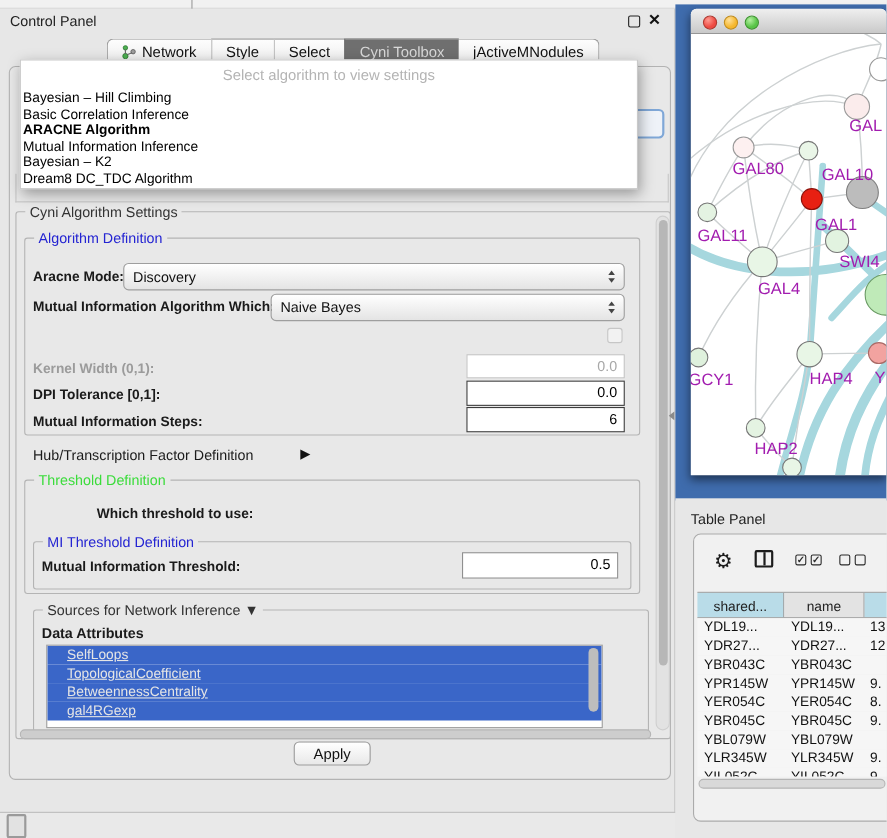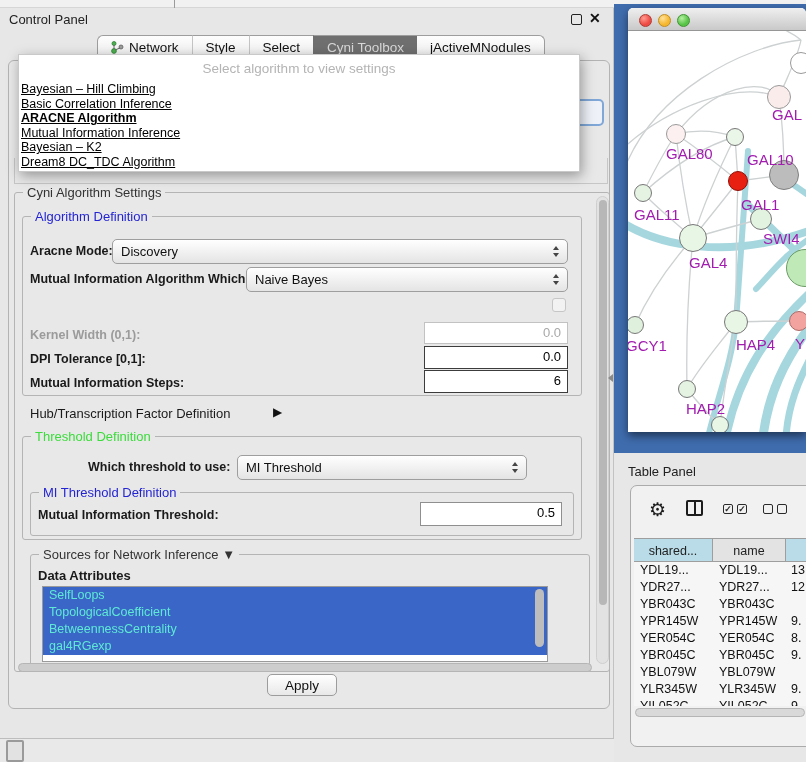--- a/index.html
+++ b/index.html
@@ -31,21 +31,21 @@
   .cp-body { position:absolute; left:8px; top:52px; width:602px; height:649px; background:#e8e8e8; border:1px solid #b3b3b3; border-radius:6px; }
 
   
   .ghost-box { position:absolute; left:14px; top:150px; width:594px; height:26px; border-left:1px solid #c6c6c6; border-right:1px solid #c6c6c6; border-bottom:1px solid #c6c6c6; z-index:1; }
   .ghost-combo { position:absolute; left:560px; top:91px; width:44px; height:27px; border:2px solid #7fa7d7; border-radius:5px; background:#eef2f8; z-index:1; }
 
   
   .algo-popup { position:absolute; left:18px; top:46px; width:562px; height:118px; background:#ffffff; border:1px solid #c9c9c9; box-shadow:2px 4px 12px rgba(0,0,0,.35); z-index:30; }
   .algo-prompt { display:block; text-align:center; margin-top:6px; font-size:13.5px; color:#b4b4b4; }
   .algo-items { position:absolute; left:2px; top:27px; width:556px; }
-  .algo-item { display:block; font-size:12.5px; color:#000; line-height:14.6px; white-space:nowrap;text-decoration:underline; }
+  .algo-item { display:block; font-size:12.5px; color:#000; line-height:14.6px; white-space:nowrap; }
   .algo-item.bold { font-weight:bold; }
 
   
   .gbox { position:absolute; border:1px solid #b4b4b4; border-radius:3px; }
   .gtitle { position:absolute; top:-8px; left:8px; background:#e8e8e8; padding:0 4px; font-size:13px; white-space:nowrap; }
   .t-plain { color:#333; }
   .t-blue  { color:#2424d2; }
   .t-green { color:#3bdc3b; }
 
   .lbl  { position:absolute; font-size:12.5px; font-weight:bold; color:#1a1a1a; white-space:nowrap; }
@@ -63,21 +63,21 @@
 
   .chk { position:absolute; width:14px; height:14px; border:1px solid #c6c6c6; border-radius:3px; background:#f2f2f2; }
 
   
   .vtrack { position:absolute; background:#e2e2e2; border:1px solid #cfcfcf; border-radius:7px; }
   .vthumb { position:absolute; background:#b7b7b7; border-radius:6px; }
   .hthumb { position:absolute; background:#cdcdcd; border:1px solid #b5b5b5; border-radius:6px; }
 
   
   .attr-list { position:absolute; left:42px; top:578px; width:506px; height:76px; background:#fff; border:1px solid #9a9a9a; overflow:hidden; }
-  .attr-item { display:block; height:17px; line-height:17px; background:#3a66c8; color:#5eead4; font-size:12.5px; padding-left:6px; white-space:nowrap; }
+  .attr-item { display:block; height:17px; line-height:17px; background:#3a66c8; color:#e5e5e5; font-size:12.5px; padding-left:18px; white-space:nowrap;text-decoration:underline; }
   .attr-scroll { position:absolute; right:3px; top:2px; width:9px; height:58px; background:#bdbdbd; border-radius:5px; }
 
   .apply-btn { position:absolute; left:267px; top:666px; width:70px; height:22px; background:linear-gradient(#ffffff,#e8e8e8); border:1px solid #9c9c9c; border-radius:5px; font-size:13.5px; color:#111; text-align:center; padding-top:3px; }
 
   .bottom-tabs { position:absolute; left:146px; top:699px; height:22px; display:flex; background:#fff; border:1px solid #9c9c9c; border-radius:5px; overflow:hidden; }
   .btab { padding:3px 13px 0 13px; font-size:13.5px; color:#111; white-space:nowrap; }
   .btab.sep { border-left:1px solid #c0c0c0; }
   .btab.selected { background:#8d8d8d; color:#f3f3f3; border-left:1px solid #8d8d8d; }
 
   .split-handle { position:absolute; left:608px; top:366px; width:0; height:0; border-top:4px solid transparent; border-bottom:4px solid transparent; border-right:5px solid #8a8a8a; }
@@ -205,27 +205,20 @@
     <span class="lbl" style="left:30px; top:368px;">Mutual Information Steps:</span>
     <div class="field dark" style="left:424px; top:362px; width:144px; height:23px;">6</div>
 
     <span style="position:absolute; left:30px; top:398px; font-size:13px; color:#1a1a1a;">Hub/Transcription Factor Definition</span>
     <span style="position:absolute; left:273px; top:397px; font-size:12px; color:#111;">▶</span>
 
     <div class="gbox" style="left:22px; top:428px; width:560px; height:104px;">
       <span class="gtitle t-green">Threshold Definition</span>
     </div>
     <span class="lbl" style="left:88px; top:452px;">Which threshold to use:</span>
-    <div class="combo" style="left:237px; top:447px; width:290px;">
-      <span class="ctext">MI Threshold</span>
-      <span class="spin">
-          <span class="arr-up"></span>
-          <span class="arr-dn"></span>
-        </span>
-    </div>
     <div class="gbox" style="left:30px; top:484px; width:544px; height:44px;">
       <span class="gtitle t-blue">MI Threshold Definition</span>
     </div>
     <span class="lbl" style="left:38px; top:500px;">Mutual Information Threshold:</span>
     <div class="field dark" style="left:420px; top:494px; width:142px; height:24px; border-width:1px; border-color:#8f8f8f;">0.5</div>
 
     <div class="gbox" style="left:30px; top:546px; width:560px; height:112px;">
       <span class="gtitle t-plain"><span>Sources for Network Inference</span> <span>▼</span></span>
     </div>
     <span class="lbl" style="left:38px; top:560px; font-size:13px;">Data Attributes</span>

